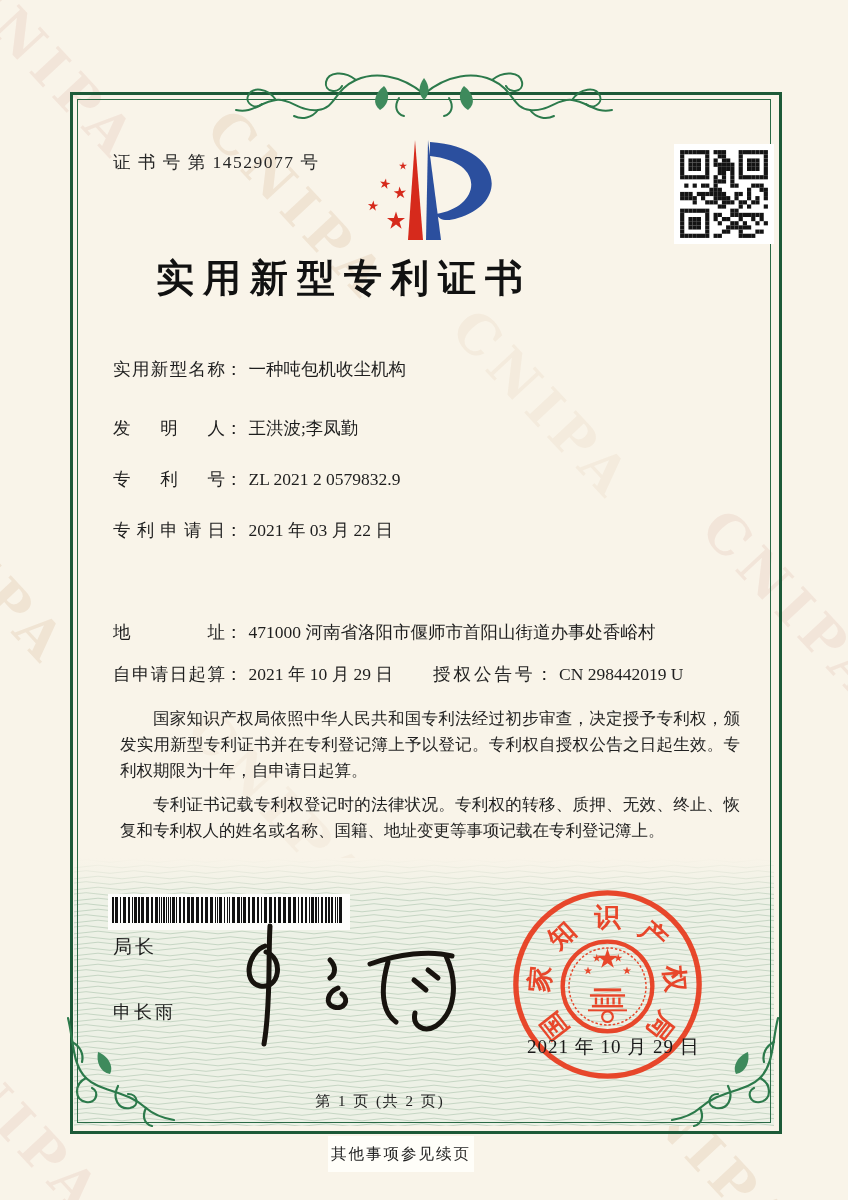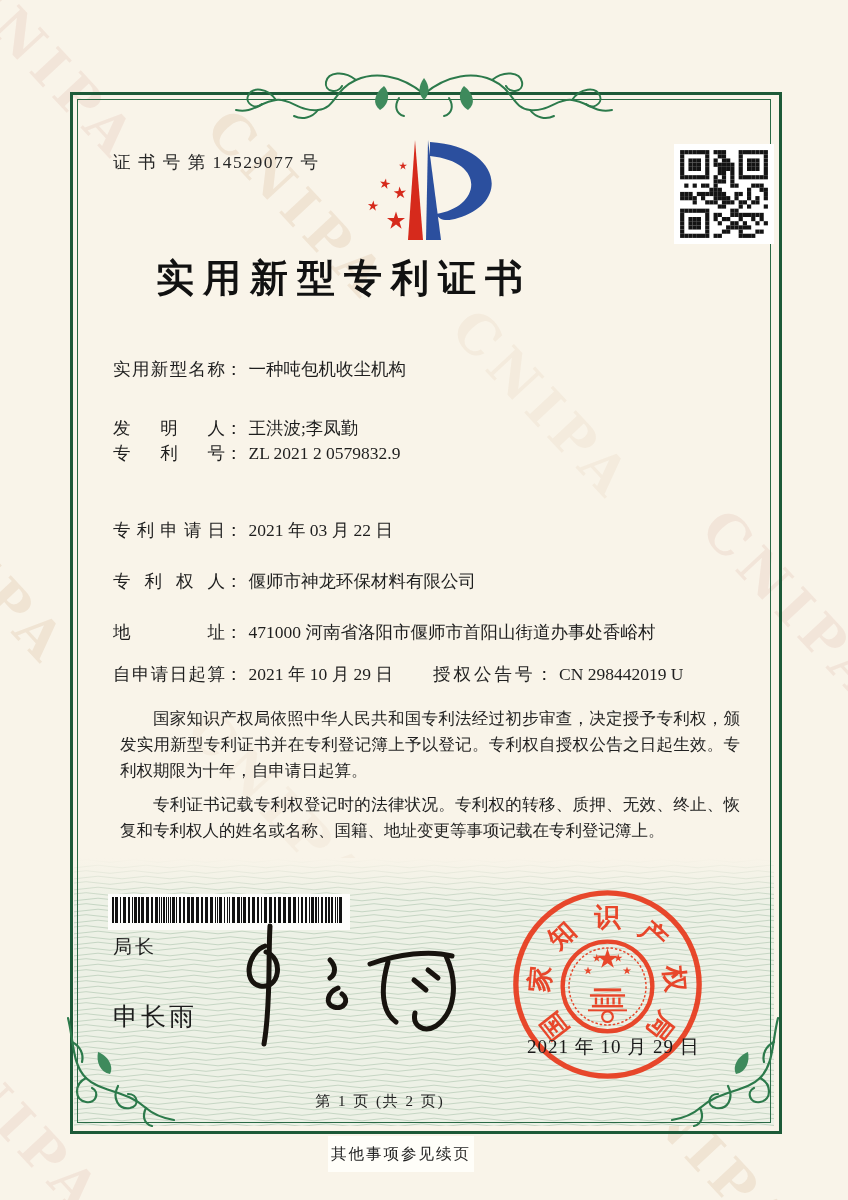--- a/index.html
+++ b/index.html
@@ -41,21 +41,21 @@
   
   .body-text{position:absolute;left:112px;top:698px;width:636px;font-size:16.5px;line-height:26px;
              color:#222;text-align:justify;}
   .body-text p{margin:8px;text-indent:2em;}
 
   
   .barcode-wrap{position:absolute;left:108px;top:894px;background:#fdfdfb;padding:3px 4px;}
   .director-title{position:absolute;left:113px;top:934px;font-family:"Liberation Sans","DejaVu Sans",sans-serif;
                   font-size:19px;letter-spacing:3px;color:#1c1c1c;}
   .director-name{position:absolute;left:113px;top:1000px;font-family:"Liberation Sans","DejaVu Sans",sans-serif;
-                  font-size:25px;letter-spacing:3px;color:#1c1c1c;}
+                  font-size:18px;letter-spacing:3px;color:#1c1c1c;}
   .signature{position:absolute;left:218px;top:912px;}
   .seal{position:absolute;left:510px;top:887px;}
   .seal-date{position:absolute;left:527px;top:1034px;font-size:19px;letter-spacing:1px;color:#191919;
              white-space:nowrap;}
   .page-info{position:absolute;left:0;top:1092px;width:760px;text-align:center;font-size:15px;
              letter-spacing:2px;color:#222;}
   .cont-box{position:absolute;left:328px;top:1136px;width:146px;height:36px;background:#fffef9;
             text-align:center;line-height:36px;font-size:15.5px;letter-spacing:2px;color:#222;}
 </style>
 </head>
@@ -418,28 +418,25 @@
   </div>
 
   <div class="title">实用新型专利证书</div>
 
   <div class="field-row" style="top:357px">
     <span class="flabel">实用新型名称</span><span>：</span><span class="fvalue">一种吨包机收尘机构</span>
   </div>
   <div class="field-row" style="top:416px">
     <span class="flabel">发明人</span><span>：</span><span class="fvalue">王洪波;李凤勤</span>
   </div>
-  <div class="field-row" style="top:441px">
+  <div class="field-row" style="top:467px">
     <span class="flabel">专利号</span><span>：</span><span class="fvalue">ZL 2021 2 0579832.9</span>
   </div>
   <div class="field-row" style="top:518px">
     <span class="flabel">专利申请日</span><span>：</span><span class="fvalue">2021 年 03 月 22 日</span>
-  </div>
-  <div class="field-row" style="top:569px">
-    <span class="flabel">专利权人</span><span>：</span><span class="fvalue">偃师市神龙环保材料有限公司</span>
   </div>
   <div class="field-row" style="top:620px">
     <span class="flabel">地址</span><span>：</span><span class="fvalue">471000 河南省洛阳市偃师市首阳山街道办事处香峪村</span>
   </div>
   <div class="field-row" style="top:662px">
     <span class="flabel">自申请日起算</span><span>：</span><span class="fvalue">2021 年 10 月 29 日</span>
   </div>
   <div class="grant-no" style="top:662px">
     <span class="glabel">授权公告号</span><span>：</span><span class="fvalue">CN 298442019 U</span>
   </div>

